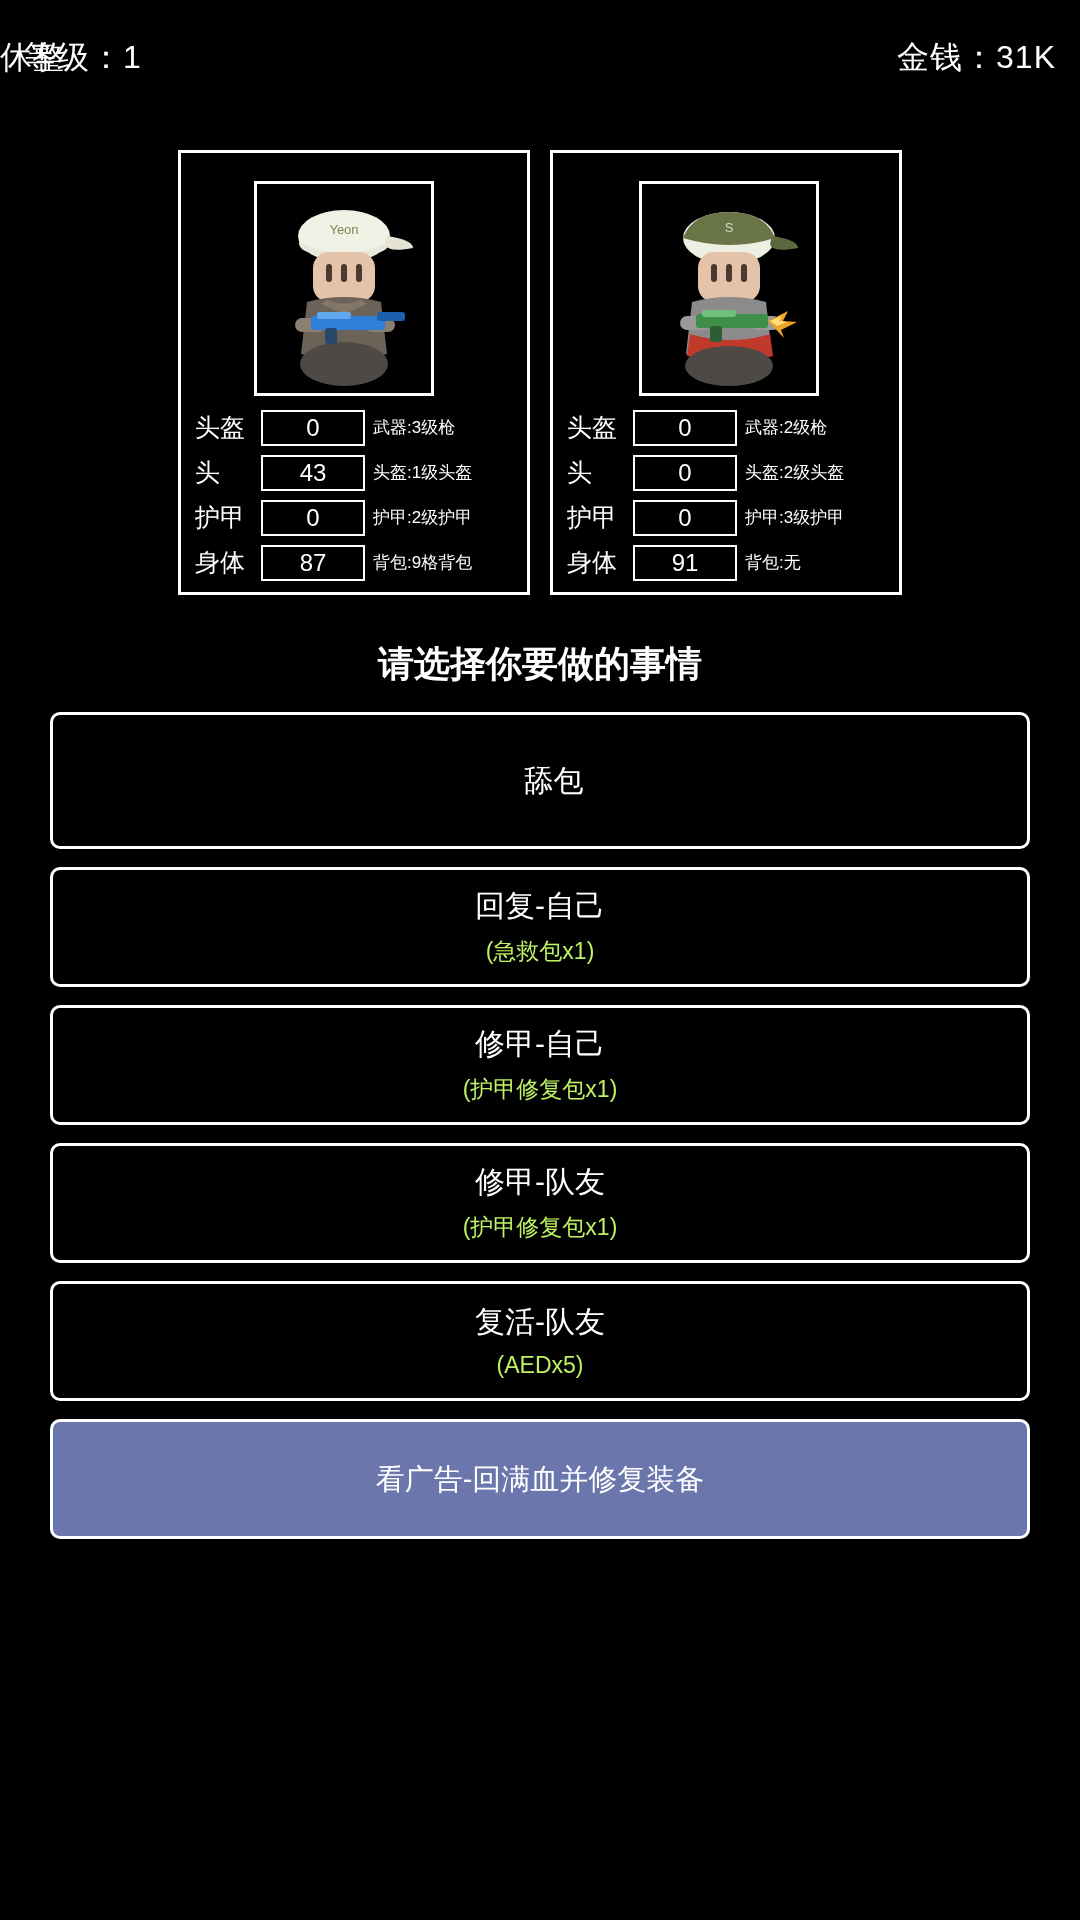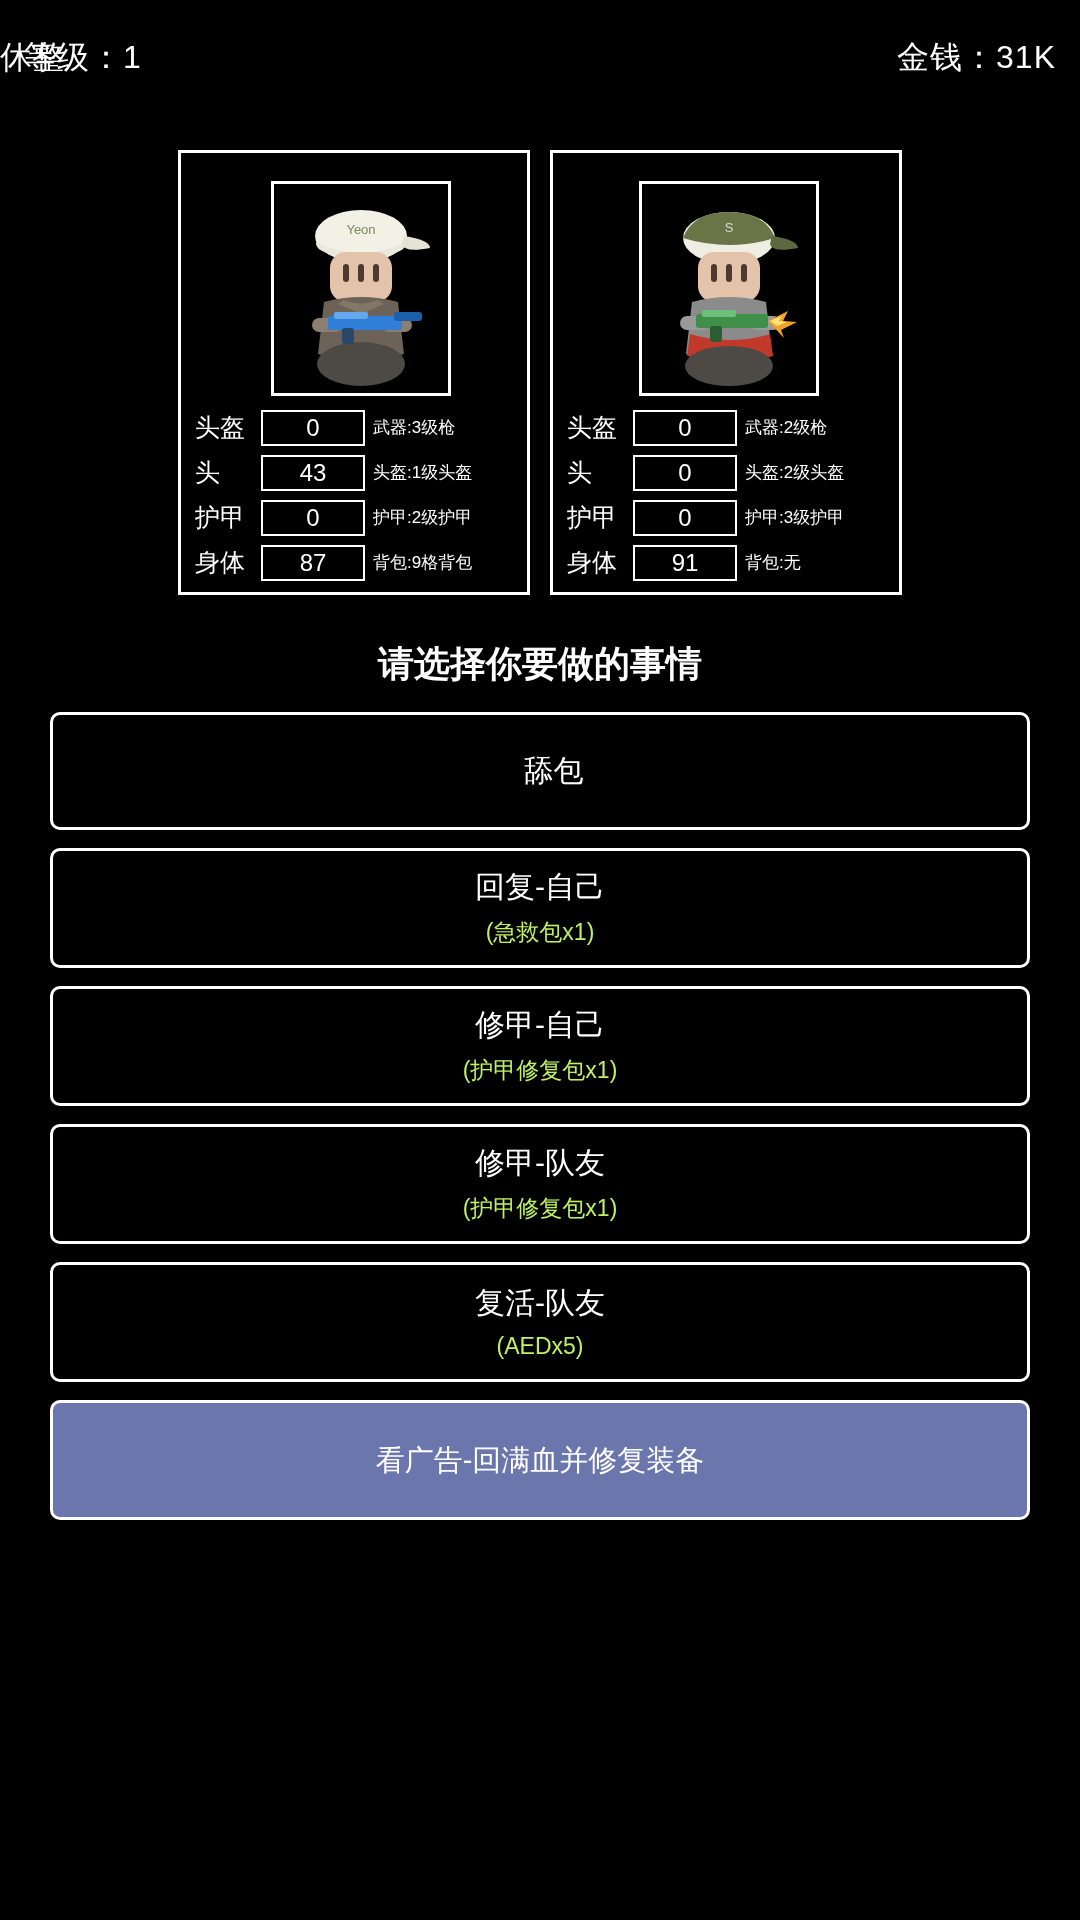--- a/index.html
+++ b/index.html
@@ -61,21 +61,21 @@
     height: 445px;
     border: 3px solid #ffffff;
     background: #000000;
   }
   .panel.p1 { left: 178px; }
   .panel.p2 { left: 550px; }
 
   .portrait {
     position: absolute;
     top: 28px;
-    left: 90px;
+    left: 73px;
     width: 180px;
     height: 215px;
     border: 3px solid #ffffff;
     background: #000000;
     overflow: hidden;
   }
   .panel.p2 .portrait { left: 86px; }
 
   .sprite {
     position: absolute;
@@ -150,21 +150,21 @@
   }
   .btn .b-main {
     font-size: 30px;
     line-height: 1.2;
   }
   .btn .b-sub {
     font-size: 23px;
     margin-top: 12px;
     color: #bef264;
   }
-  .btn.h-tall { height: 118px; padding-left: 27px; }
+  .btn.h-tall { height: 137px; padding-left: 27px; }
   .btn.h-std  { height: 120px; }
   .btn.ad {
     background: #6b76ad;
     border-color: #ffffff;
     height: 120px;
   }
   .btn.ad .b-main { font-size: 29px; }
 
   
   .bottom-bar {

